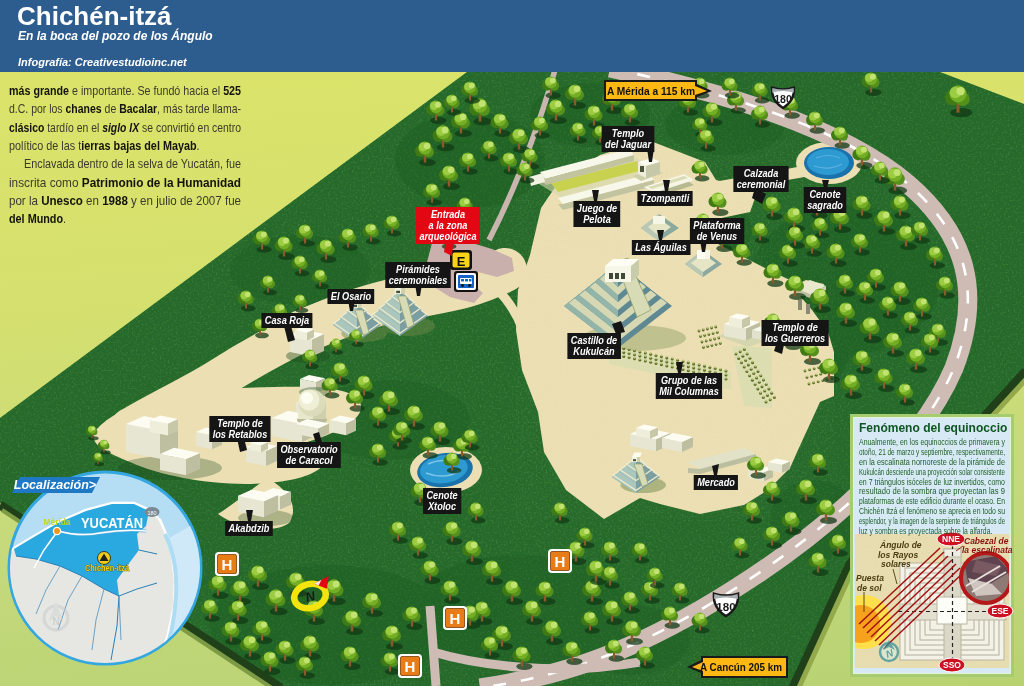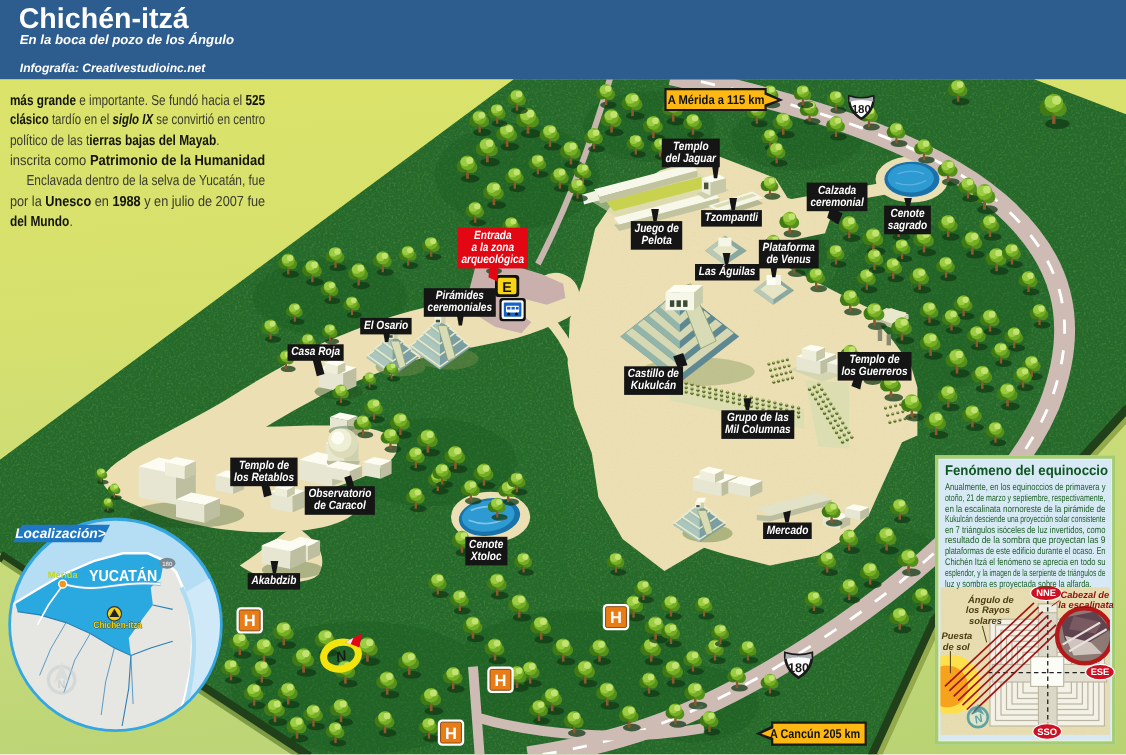--- a/index.html
+++ b/index.html
@@ -1021,24 +1021,25 @@
 
 <h1>Chichén-itzá</h1>
 
 <div class="sub">En la boca del pozo de los Ángulo</div>
 
 <div class="cred">Infografía: Creativestudioinc.net</div>
 </div>
 
 <div class="intro">
 <div><span style="transform:scaleX(0.8114)"><b>más grande</b> e importante. Se fundó hacia el <b>525</b></span></div>
+<div><span style="transform:scaleX(0.7951)">d.C. por los <b>chanes</b> de <b>Bacalar</b>, más tarde llama-</span></div>
 <div><span style="transform:scaleX(0.7892)"><b>clásico</b> tardío en el <b><i>siglo IX</i></b> se convirtió en centro</span></div>
 <div><span style="transform:scaleX(0.82)">político de las t<b>ierras bajas del Mayab</b>.</span></div>
+<div><span style="transform:scaleX(0.8205)">&nbsp;&nbsp;&nbsp;&nbsp;&nbsp;Enclavada dentro de la selva de Yucatán, fue</span></div>
 <div><span style="transform:scaleX(0.8943)">inscrita como <b>Patrimonio de la Humanidad</b></span></div>
-<div><span style="transform:scaleX(0.8205)">&nbsp;&nbsp;&nbsp;&nbsp;&nbsp;Enclavada dentro de la selva de Yucatán, fue</span></div>
 <div><span style="transform:scaleX(0.8765)">por la <b>Unesco</b> en <b>1988</b> y en julio de 2007 fue</span></div>
 <div><span style="transform:scaleX(0.82)"><b>del Mundo</b>.</span></div>
 </div>
 
 <div class="lbl" style="left:628px;top:126px">Templo<br>del Jaguar</div>
 
 <div class="lbl" style="left:597px;top:201px">Juego de<br>Pelota</div>
 
 <div class="lbl" style="left:665px;top:191px">Tzompantli</div>
 

